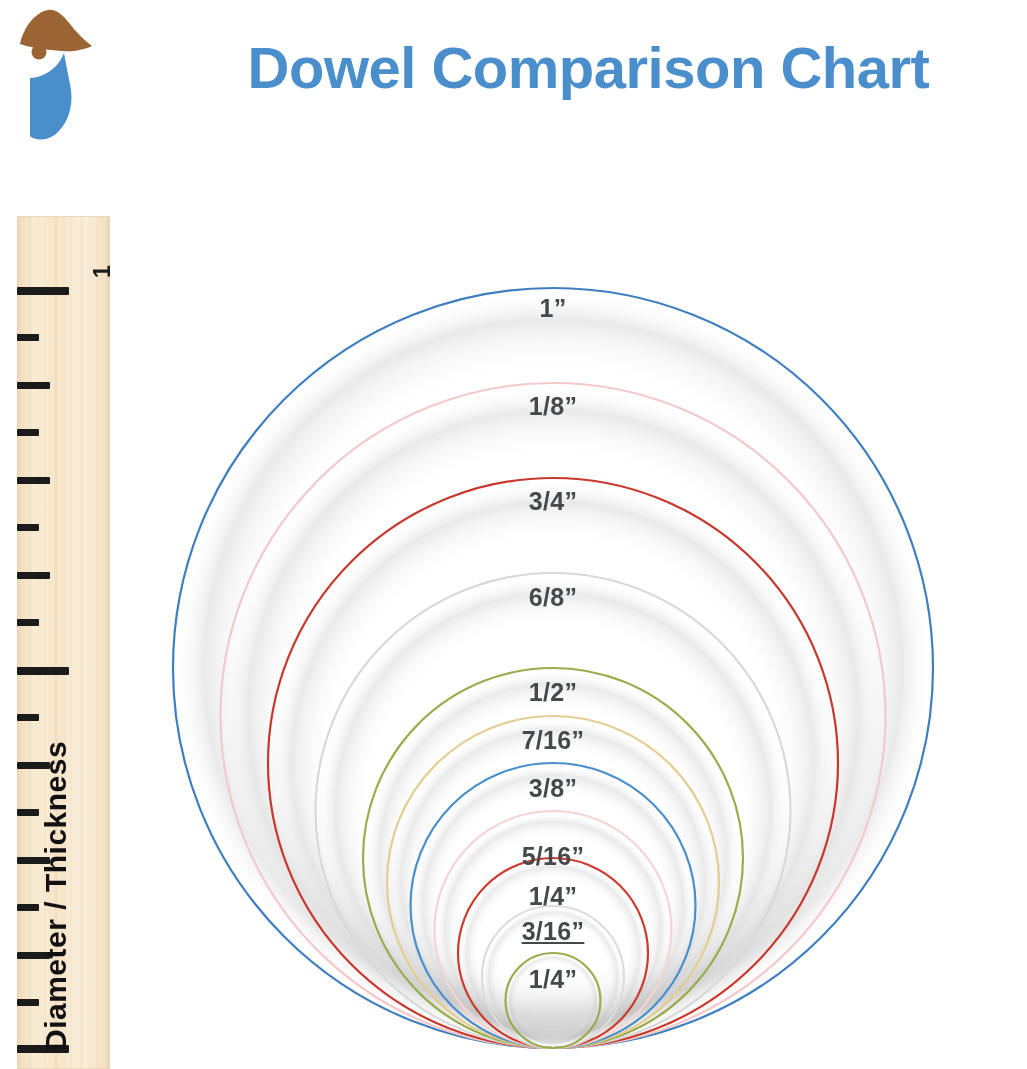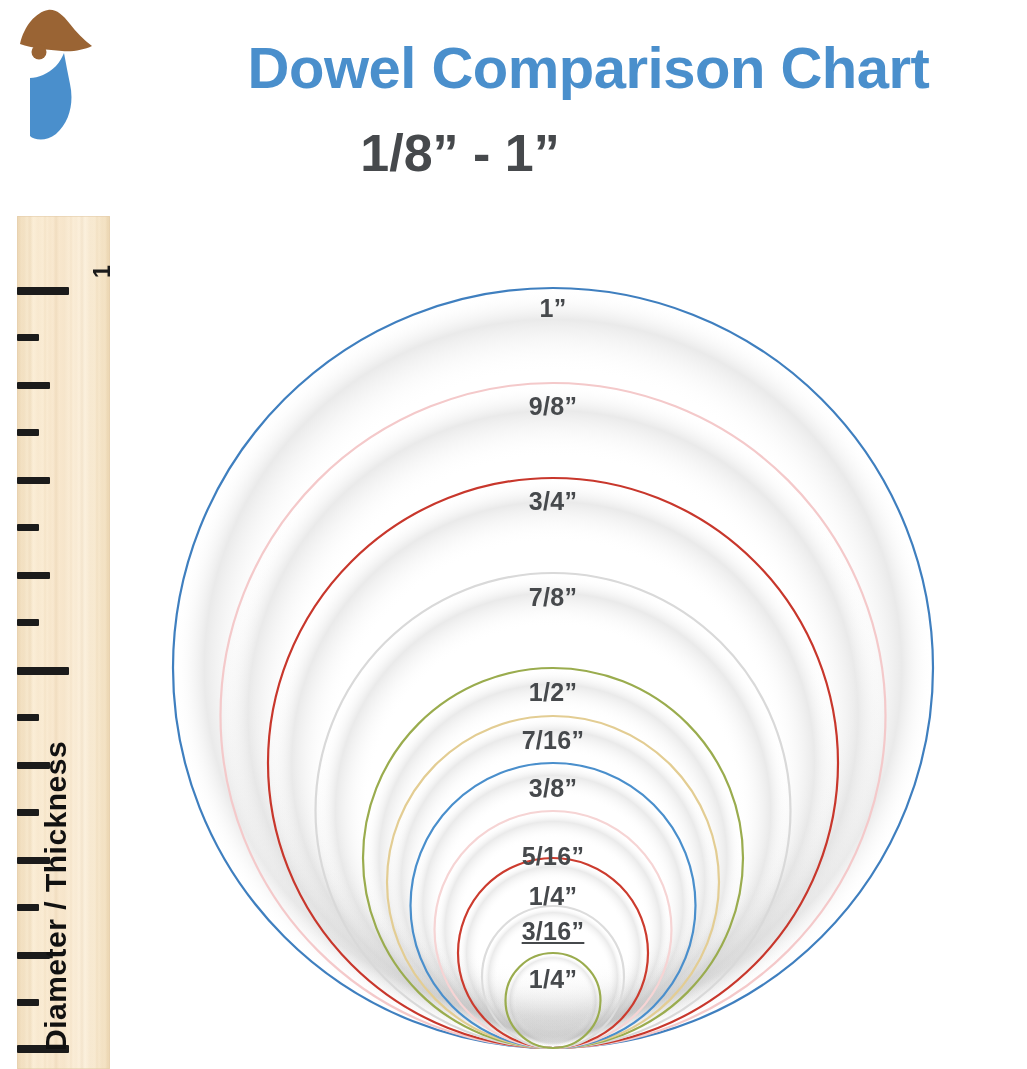--- a/index.html
+++ b/index.html
@@ -132,21 +132,20 @@
 
     <div id="logo">
       <svg viewBox="0 0 84 135" width="84" height="135" aria-hidden="true">
         <path d="M6 38 C10 20 22 6 34 4 C42 3 48 8 56 18 C62 26 70 34 78 40 C70 44 58 46 48 45 C34 44 18 42 6 38 Z" fill="#9a6434"></path>
         <circle cx="25" cy="46" r="7.5" fill="#9a6434"></circle>
         <path d="M50 47 C52 58 54 68 56 78 C60 96 56 116 42 128 C32 136 20 134 16 130 L16 72 C24 72 34 68 42 60 C46 56 48 51 50 47 Z" fill="#4a8fcc"></path>
       </svg>
     </div>
 
     <div id="title">Dowel Comparison Chart</div>
-    <div id="subtitle">1/8” - 1”</div>
   </div>
 
   <div id="ruler">
     <div id="ruler-ticks">
         <div class="tick long" style="top: 71px;"></div>
         <div class="tick short" style="top: 118px;"></div>
         <div class="tick med" style="top: 166px;"></div>
         <div class="tick short" style="top: 213px;"></div>
         <div class="tick med" style="top: 261px;"></div>
         <div class="tick short" style="top: 308px;"></div>
@@ -197,23 +196,23 @@
           <circle cx="553" cy="882" r="166" fill="none" stroke="#e3cd93" stroke-width="2.2"></circle>
           <circle cx="553" cy="905.5" r="142.5" fill="none" stroke="#4a8fcc" stroke-width="2.2"></circle>
           <circle cx="553" cy="929.5" r="118.5" fill="none" stroke="#f6d4d4" stroke-width="2.2"></circle>
           <circle cx="553" cy="953" r="95" fill="none" stroke="#cc3b2e" stroke-width="2.2"></circle>
           <circle cx="553" cy="977" r="71" fill="none" stroke="#dcdcdc" stroke-width="2.2"></circle>
           <circle cx="553" cy="1000.5" r="47.5" fill="none" stroke="#9aac4e" stroke-width="2.2"></circle>
         </g>
     </svg>
     <div id="circle-labels">
         <div class="circle-label" style="left: 553px; top: 294px;">1”</div>
-        <div class="circle-label" style="left: 553px; top: 392px;">9/8”</div>
+        <div class="circle-label" style="left: 553px; top: 392px;">1/8”</div>
         <div class="circle-label" style="left: 553px; top: 487px;">3/4”</div>
-        <div class="circle-label" style="left: 553px; top: 583px;">7/8”</div>
+        <div class="circle-label" style="left: 553px; top: 583px;">6/8”</div>
         <div class="circle-label" style="left: 553px; top: 678px;">1/2”</div>
         <div class="circle-label" style="left: 553px; top: 726px;">7/16”</div>
         <div class="circle-label" style="left: 553px; top: 774px;">3/8”</div>
         <div class="circle-label" style="left: 553px; top: 842px;">5/16”</div>
         <div class="circle-label" style="left: 553px; top: 882px;">1/4”</div>
         <div class="circle-label" style="left: 553px; top: 917px; text-decoration: underline;">3/16”</div>
         <div class="circle-label" style="left: 553px; top: 965px;">1/4”</div>
       </div>
   </div>
 

